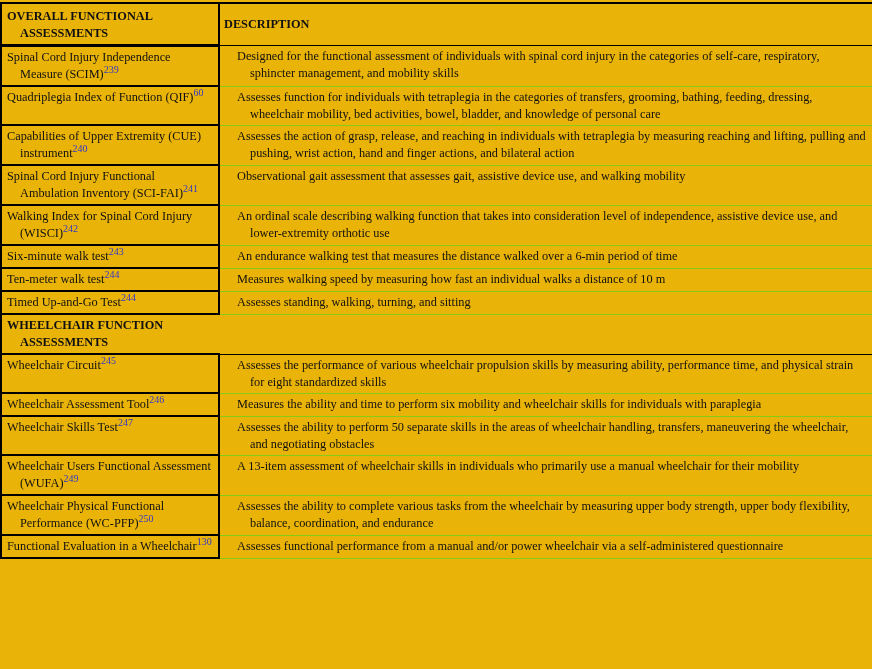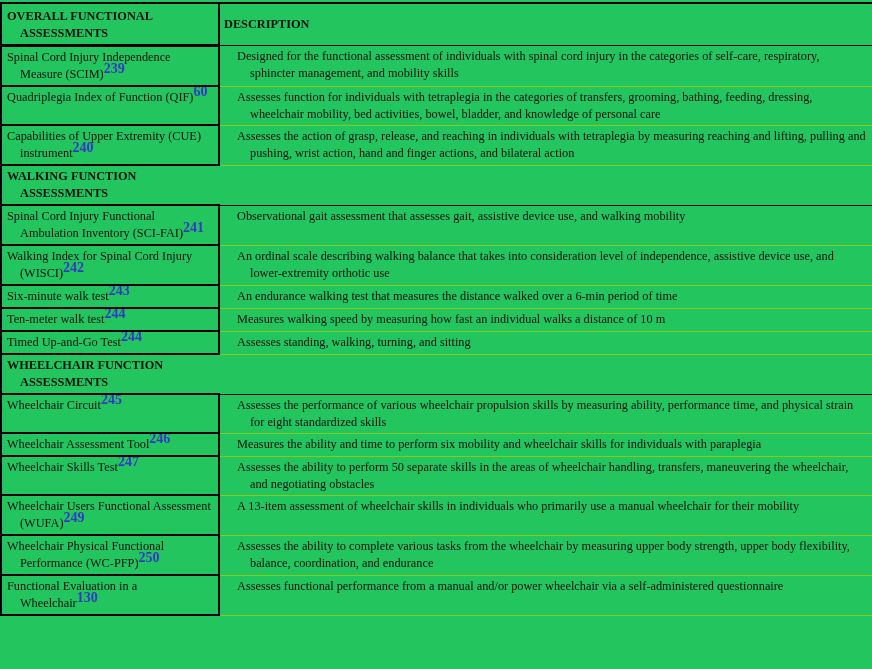--- a/index.html
+++ b/index.html
@@ -3,21 +3,21 @@
 <meta charset="utf-8">
 <style>
   html, body {
     margin: 0;
     padding: 0;
     background: #ffffff;
   }
   .page {
     width: 872px;
     height: 669px;
-    background: #22c55e;
+    background: #eab308;
     font-family: "Liberation Serif", serif;
     color: #111111;
     overflow: hidden;
     box-sizing: border-box;
     padding-top: 2px;
   }
   table.assessments {
     border-collapse: collapse;
     table-layout: fixed;
     width: 871px;
@@ -75,27 +75,26 @@
     padding-left: 17px;
     padding-right: 5px;
   }
   
   .hang {
     padding-left: 13px;
     text-indent: -13px;
   }
   sup.ref {
     color: #3438c8;
-    font-size: 14px;
+    font-size: 10px;
     line-height: 0;
     vertical-align: super;
     letter-spacing: 0;
     text-decoration: none;
     cursor: pointer;
-    font-weight: bold;
   }
 </style>
 </head>
 <body>
 
 <div class="page">
   <table class="assessments">
     <colgroup>
       <col class="c-name">
       <col class="c-desc">
@@ -132,42 +131,36 @@
 
     <tr>
       <td class="name">
         <div class="hang"><span>Capabilities of Upper Extremity (CUE) instrument</span><sup class="ref">240</sup></div>
       </td>
       <td class="desc">
         <div class="hang">Assesses the action of grasp, release, and reaching in individuals with tetraplegia by measuring reaching and lifting, pulling and pushing, wrist action, hand and finger actions, and bilateral action</div>
       </td>
     </tr>
 
-    <tr>
-      <td class="sec-name">
-        <div class="hang">WALKING FUNCTION ASSESSMENTS</div>
-      </td>
-      <td class="sec-empty"></td>
-    </tr>
 
     <tr>
       <td class="name">
         <div class="hang"><span>Spinal Cord Injury Functional Ambulation Inventory (SCI-FAI)</span><sup class="ref">241</sup></div>
       </td>
       <td class="desc">
         <div class="hang">Observational gait assessment that assesses gait, assistive device use, and walking mobility</div>
       </td>
     </tr>
 
     <tr>
       <td class="name">
         <div class="hang"><span>Walking Index for Spinal Cord Injury (WISCI)</span><sup class="ref">242</sup></div>
       </td>
       <td class="desc">
-        <div class="hang">An ordinal scale describing walking balance that takes into consideration level of independence, assistive device use, and lower-extremity orthotic use</div>
+        <div class="hang">An ordinal scale describing walking function that takes into consideration level of independence, assistive device use, and lower-extremity orthotic use</div>
       </td>
     </tr>
 
     <tr>
       <td class="name">
         <div class="hang"><span>Six-minute walk test</span><sup class="ref">243</sup></div>
       </td>
       <td class="desc">
         <div class="hang">An endurance walking test that measures the distance walked over a 6-min period of time</div>
       </td>

